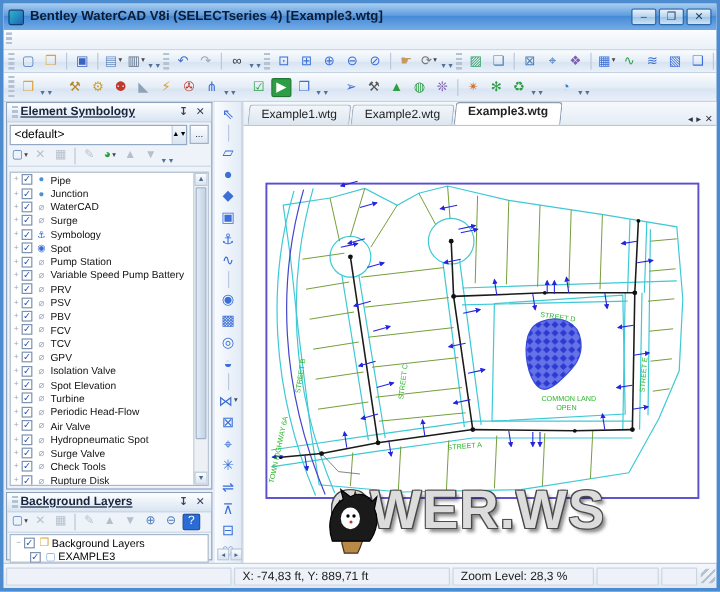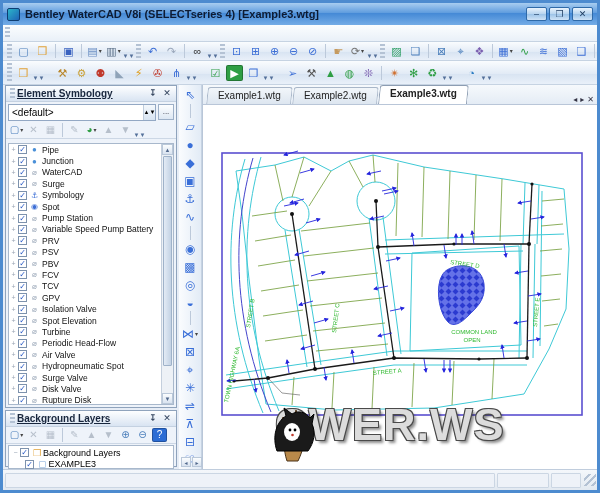--- a/index.html
+++ b/index.html
@@ -441,21 +441,21 @@
               <span class="lrow">
                 <span class="exp">+</span>
                 <span class="cb">✓</span>
                 <span class="licon" style="color: rgb(154, 167, 184);">⌀</span>
                 <span class="">Surge Valve</span>
               </span>
               <span class="lrow">
                 <span class="exp">+</span>
                 <span class="cb">✓</span>
                 <span class="licon" style="color: rgb(154, 167, 184);">⌀</span>
-                <span class="">Disk Valve</span>
+                <span class="">Check Tools</span>
               </span>
               <span class="lrow">
                 <span class="exp">+</span>
                 <span class="cb">✓</span>
                 <span class="licon" style="color: rgb(154, 167, 184);">⌀</span>
                 <span class="">Rupture Disk</span>
               </span>
             </div>
           <div class="vscroll">
             <div class="varrow">▲</div>
@@ -746,18 +746,20 @@
               <circle cx="26" cy="25" r="1.4" fill="#000"></circle>
             <circle cx="23.5" cy="30" r="1.3" fill="#c0392b"></circle>
           </svg>
         </div>
       </div>
     </div>
   </div>
 
   <div class="status">
     <span class="ssec sfill"></span>
+    <span class="ssec" style="width:180px">X: -74,83 ft, Y: 889,71 ft</span>
+    <span class="ssec" style="width:118px">Zoom Level: 28,3 %</span>
     <span class="ssec" style="width:52px"></span>
     <span class="ssec" style="width:30px"></span>
     <span class="sgrip"></span>
   </div>
 
 </div>
 
 </body></html>

